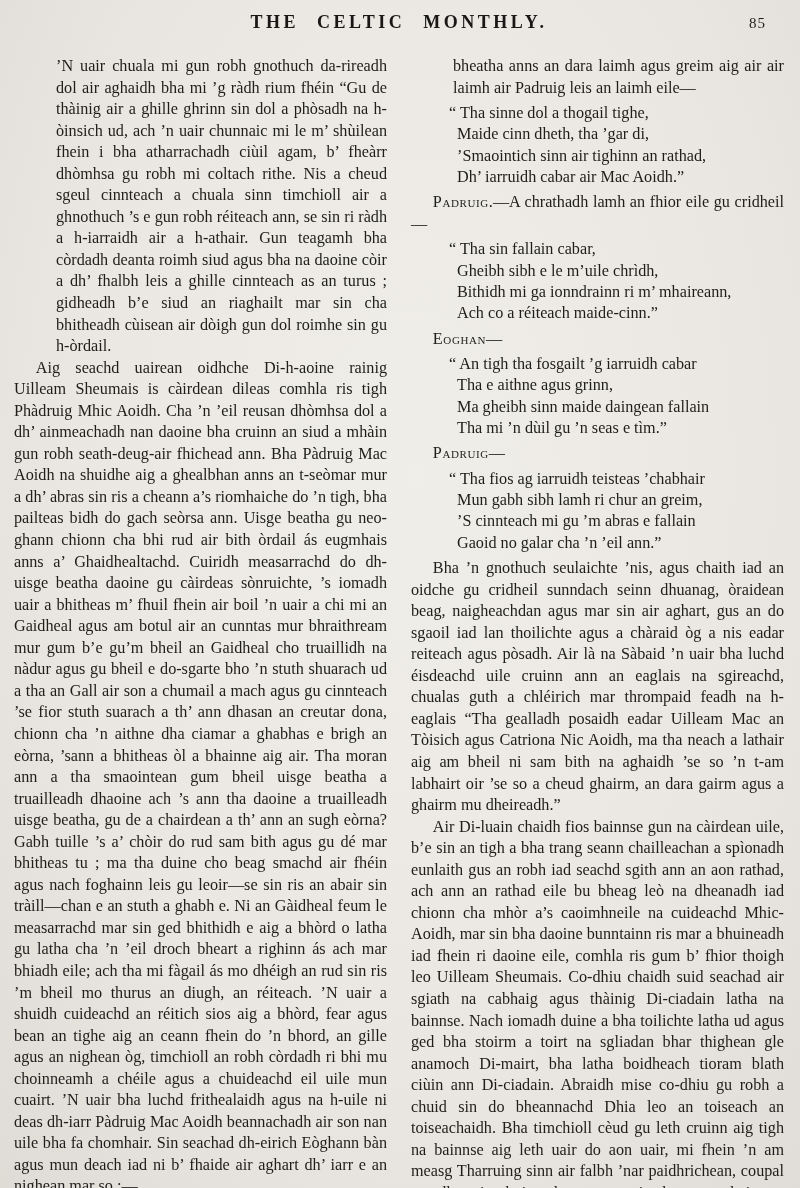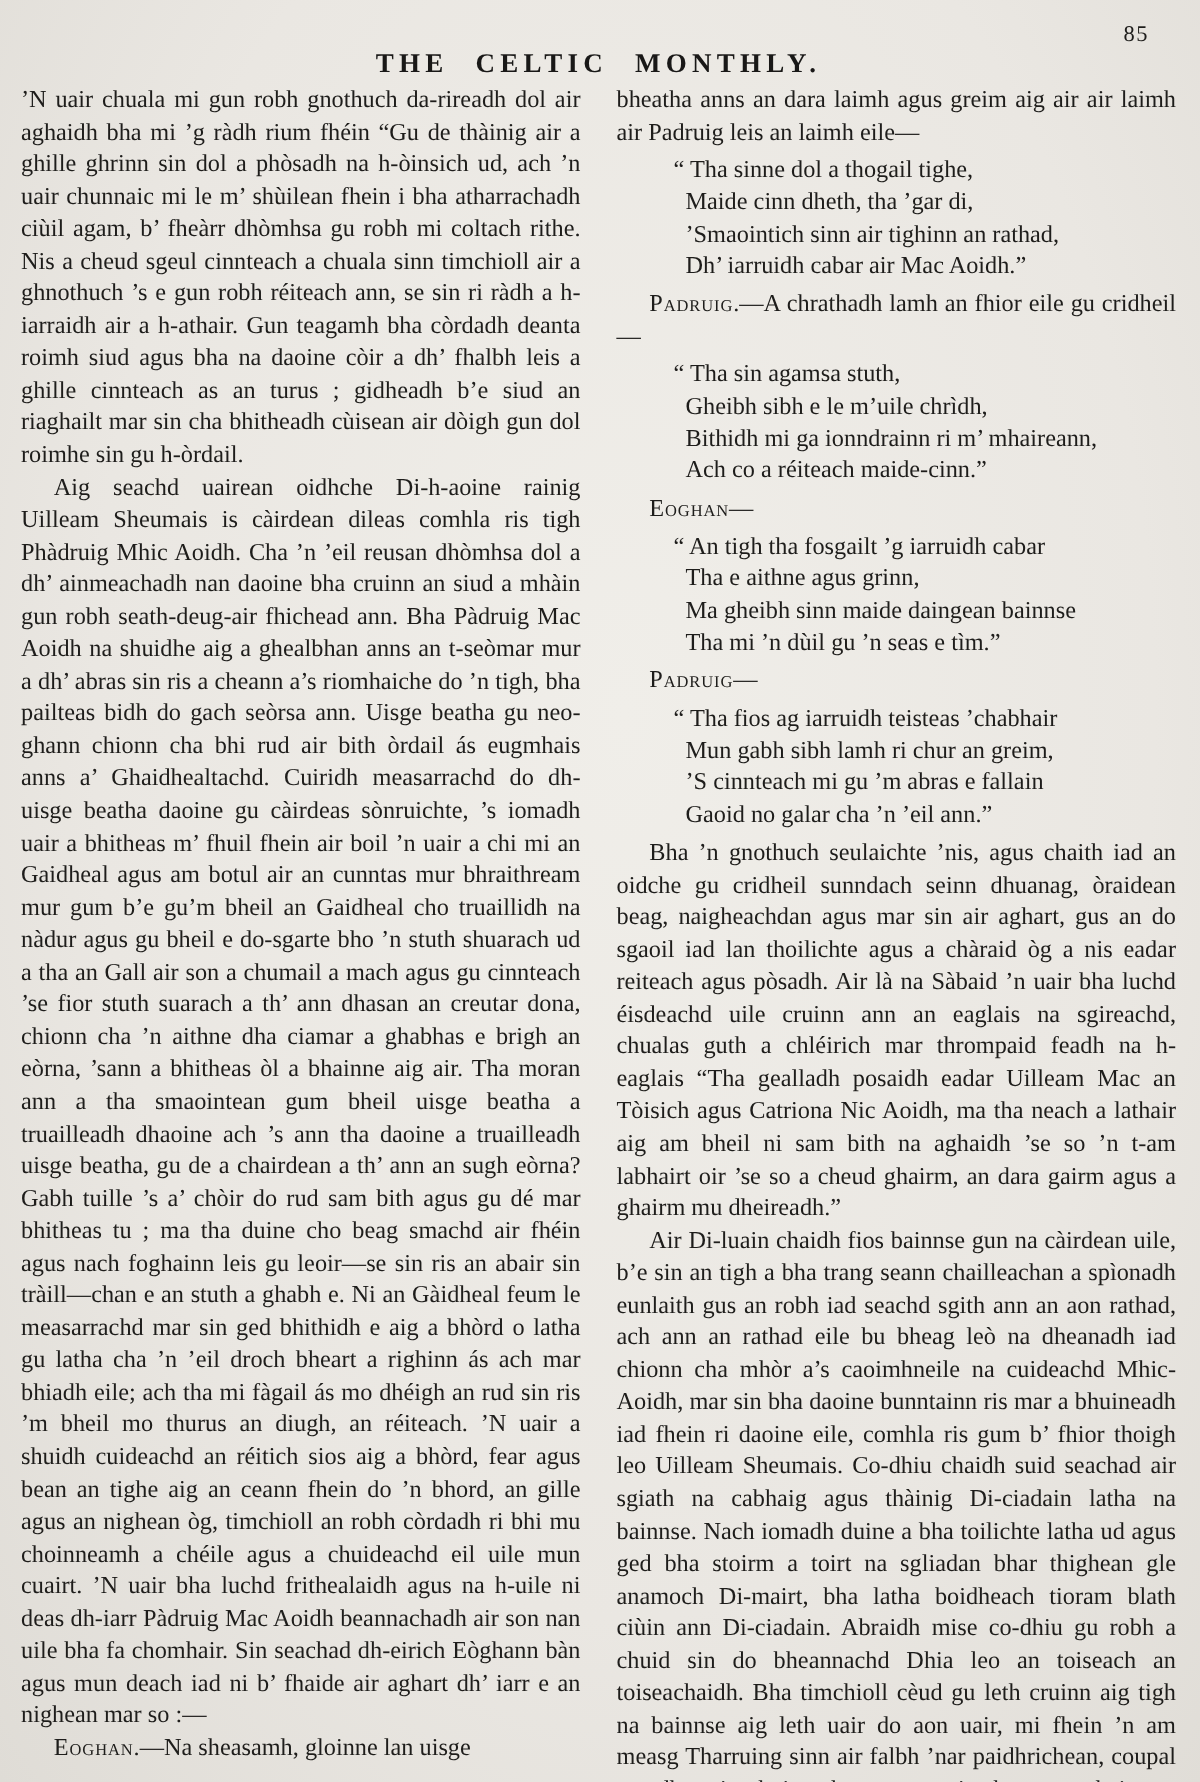--- a/index.html
+++ b/index.html
@@ -22,41 +22,40 @@
     margin: 2px 0 20px 0;
     height: 24px;
   }
   .title {
     display: inline-block;
     font-size: 18px;
     font-weight: bold;
     letter-spacing: 3.5px;
     word-spacing: 10px;
     color: #191817;
-    margin-top: 20px;
   }
   .page-num {
     position: absolute;
     right: 18px; top: 3px;
     font-size: 15px;
     letter-spacing: 1px;
   }
   .columns {
     display: flex;
     gap: 24px;
   }
   .col {
     width: 373px;
     flex: 0 0 373px;
     font-size: 16.2px;
     line-height: 21.55px;
     text-align: justify;
   }
   .col p { margin: 0; text-indent: 1.35em; }
-  .col p.noindent { text-indent: 0; }
+  .col p.noindent { text-indent: 0; margin-left: 42px; }
   .speaker {
     font-variant: small-caps;
     letter-spacing: 0.6px;
   }
   .verse {
     margin: 4px 0 4px 46px;
     text-align: left;
     text-indent: 0;
     line-height: 21.3px;
   }
@@ -92,32 +91,32 @@
       <div class="verse">
         <div class="vline">“ Tha sinne dol a thogail tighe,</div>
         <div class="vline">Maide cinn dheth, tha ’gar di,</div>
         <div class="vline">’Smaointich sinn air tighinn an rathad,</div>
         <div class="vline">Dh’ iarruidh cabar air Mac Aoidh.”</div>
       </div>
 
       <p><span class="speaker">Padruig</span><span>.—A chrathadh lamh an fhior eile gu cridheil—</span></p>
 
       <div class="verse">
-        <div class="vline">“ Tha sin agamsa stuth,</div>
+        <div class="vline">“ Tha sin fallain cabar,</div>
         <div class="vline">Gheibh sibh e le m’uile chrìdh,</div>
         <div class="vline">Bithidh mi ga ionndrainn ri m’ mhaireann,</div>
         <div class="vline">Ach co a réiteach maide-cinn.”</div>
       </div>
 
       <p class="spk-label"><span class="speaker">Eoghan</span><span>—</span></p>
 
       <div class="verse">
         <div class="vline">“ An tigh tha fosgailt ’g iarruidh cabar</div>
         <div class="vline">Tha e aithne agus grinn,</div>
-        <div class="vline">Ma gheibh sinn maide daingean bainnse</div>
+        <div class="vline">Ma gheibh sinn maide daingean fallain</div>
         <div class="vline">Tha mi ’n dùil gu ’n seas e tìm.”</div>
       </div>
 
       <p class="spk-label"><span class="speaker">Padruig</span><span>—</span></p>
 
       <div class="verse">
         <div class="vline">“ Tha fios ag iarruidh teisteas ’chabhair</div>
         <div class="vline">Mun gabh sibh lamh ri chur an greim,</div>
         <div class="vline">’S cinnteach mi gu ’m abras e fallain</div>
         <div class="vline">Gaoid no galar cha ’n ’eil ann.”</div>

